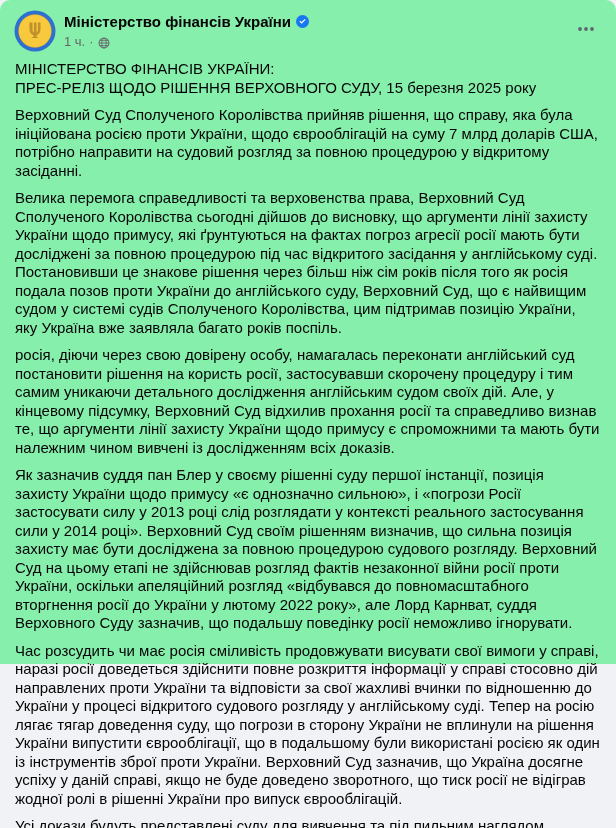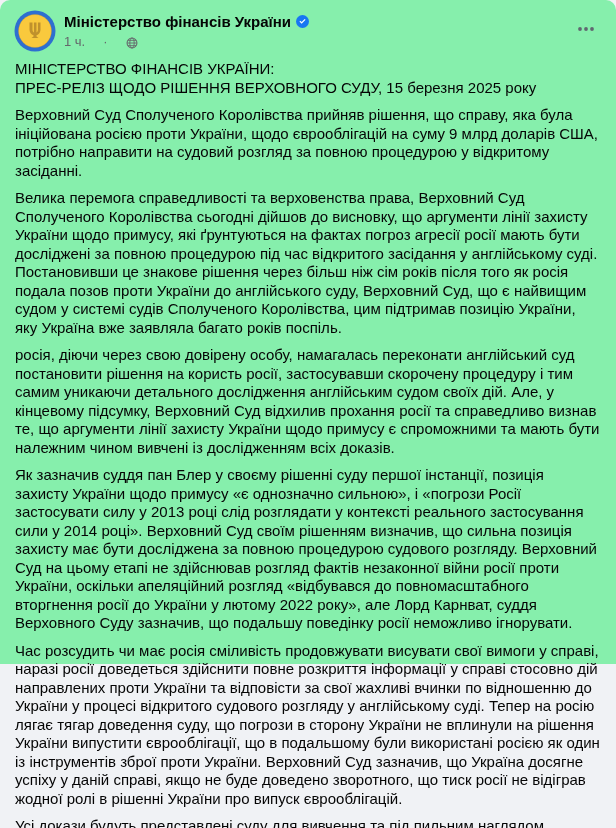--- a/index.html
+++ b/index.html
@@ -52,21 +52,21 @@
     font-weight: 700;
     color: #050505;
     text-decoration: none;
     cursor: pointer;
     line-height: 19px;
   }
   .verified-badge { display: inline-flex; }
   .post-meta {
     display: flex;
     align-items: center;
-    gap: 18px;
+    gap: 4px;
     font-size: 13px;
     color: #65676b;
     margin-top: 3px;
     line-height: 16px;
   }
   .timestamp { color: #65676b; cursor: pointer; }
   .meta-separator { color: #65676b; }
   .globe { display: inline-flex; margin-top: 1px; }
   .more-btn {
     position: absolute;
@@ -145,21 +145,21 @@
           <circle cx="16" cy="10" r="1.9" fill="currentColor"></circle>
         </svg>
       </span>
     </button>
 
   </div>
 
   <div class="post-body">
     <p class="post-paragraph">МІНІСТЕРСТВО ФІНАНСІВ УКРАЇНИ:
 ПРЕС-РЕЛІЗ ЩОДО РІШЕННЯ ВЕРХОВНОГО СУДУ,  15 березня 2025 року</p>
-    <p class="post-paragraph">Верховний Суд Сполученого Королівства прийняв рішення, що справу, яка була ініційована росією проти України, щодо єврооблігацій на суму 9 млрд доларів США, потрібно направити на судовий розгляд за повною процедурою у відкритому засіданні.</p>
+    <p class="post-paragraph">Верховний Суд Сполученого Королівства прийняв рішення, що справу, яка була ініційована росією проти України, щодо єврооблігацій на суму 7 млрд доларів США, потрібно направити на судовий розгляд за повною процедурою у відкритому засіданні.</p>
     <p class="post-paragraph">Велика перемога справедливості та верховенства права, Верховний Суд Сполученого Королівства сьогодні дійшов до висновку, що аргументи лінії захисту України щодо примусу, які ґрунтуються на фактах погроз агресії росії мають бути досліджені за повною процедурою під час відкритого засідання у англійському суді. Постановивши це знакове рішення через більш ніж сім років після того як росія подала позов проти України до англійського суду, Верховний Суд, що є найвищим судом у системі судів Сполученого Королівства, цим підтримав позицію України, яку Україна вже заявляла багато років поспіль.</p>
     <p class="post-paragraph">росія, діючи через свою довірену особу, намагалась переконати англійський суд постановити рішення на користь росії, застосувавши скорочену процедуру і тим самим уникаючи детального дослідження англійським судом своїх дій. Але, у кінцевому підсумку, Верховний Суд відхилив прохання росії та справедливо визнав те, що аргументи лінії захисту України щодо примусу є спроможними та мають бути належним чином вивчені із дослідженням всіх доказів.</p>
     <p class="post-paragraph">Як зазначив суддя пан Блер у своєму рішенні суду першої інстанції, позиція захисту України щодо примусу «є однозначно сильною», і «погрози Росії застосувати силу у 2013 році слід розглядати у контексті реального застосування сили у 2014 році». Верховний Суд своїм рішенням визначив, що сильна позиція захисту має бути досліджена за повною процедурою судового розгляду. Верховний Суд на цьому етапі не здійснював розгляд фактів незаконної війни росії проти України, оскільки апеляційний розгляд «відбувався до повномасштабного вторгнення росії до України у лютому 2022 року», але Лорд Карнват, суддя Верховного Суду зазначив, що подальшу поведінку росії неможливо ігнорувати.</p>
     <p class="post-paragraph">Час розсудить чи має росія сміливість продовжувати висувати свої вимоги у справі, наразі росії доведеться здійснити повне розкриття інформації у справі стосовно дій направлених проти України та відповісти за свої жахливі вчинки по відношенню до України у процесі відкритого судового розгляду у англійському суді. Тепер на росію лягає тягар доведення суду, що погрози в сторону України не вплинули на рішення України випустити єврооблігації, що в подальшому були використані росією як один із інструментів зброї проти України. Верховний Суд зазначив, що Україна досягне успіху у даній справі, якщо не буде доведено зворотного, що тиск росії не відіграв жодної ролі в рішенні України про випуск єврооблігацій.</p>
     <p class="post-paragraph">Усі докази будуть представлені суду для вивчення та під пильним наглядом світової спільноти. Правда та справедливість на боці України. Як в суді так і на полі бою, Україна буде боротись проти росії до кінця, з повної вірою, що зрештою перемога буде за Україною.</p>
   </div>
 
 </div>
 
 </body></html>

